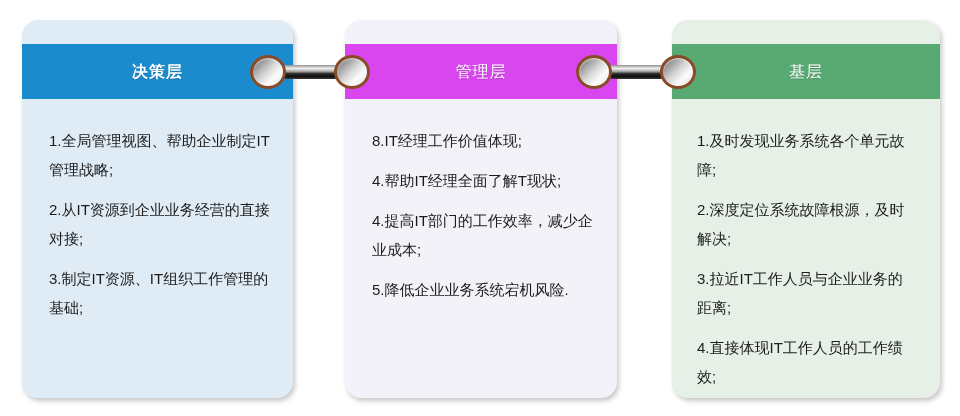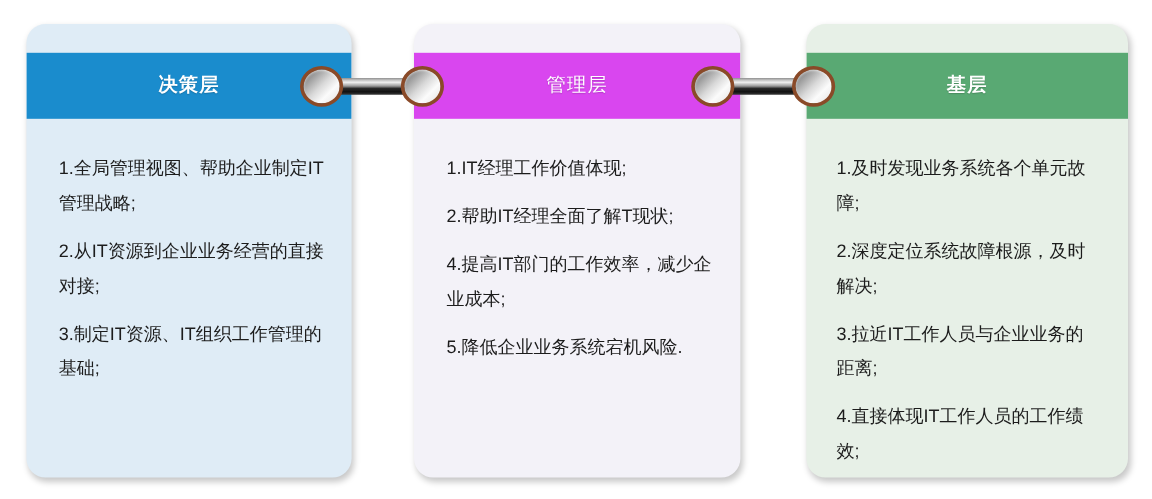--- a/index.html
+++ b/index.html
@@ -52,21 +52,21 @@
 
   .card-title {
     color: #ffffff;
     font-size: 16px;
     letter-spacing: 1px;
     line-height: 1;
     text-shadow: 0 1px 1px rgba(0,0,0,0.18);
   }
   .card-1 .card-title { font-weight: bold; }
   .card-2 .card-title { font-weight: normal; }
-  .card-3 .card-title { font-weight: bold; }
+  .card-3 .card-title { font-weight: normal; }
 
   .card-body {
     position: absolute;
     left: 0;
     top: 79px;
     width: 100%;
     box-sizing: border-box;
     padding: 16px 14px 10px 14px;
   }
   .card-1 .card-body { padding-left: 16px; padding-right: 10px; }
@@ -140,22 +140,22 @@
       <p class="item">2.从IT资源到企业业务经营的直接对接;</p>
       <p class="item">3.制定IT资源、IT组织工作管理的基础;</p>
     </div>
   </div>
 
   <div class="card card-2">
     <div class="card-header">
       <span class="card-title">管理层</span>
     </div>
     <div class="card-body">
-      <p class="item">1.IT经理工作价值体现;</p>
-      <p class="item">2.帮助IT经理全面了解T现状;</p>
+      <p class="item">8.IT经理工作价值体现;</p>
+      <p class="item">4.帮助IT经理全面了解T现状;</p>
       <p class="item">4.提高IT部门的工作效率，减少企业成本;</p>
       <p class="item">5.降低企业业务系统宕机风险.</p>
     </div>
   </div>
 
   <div class="card card-3">
     <div class="card-header">
       <span class="card-title">基层</span>
     </div>
     <div class="card-body">

